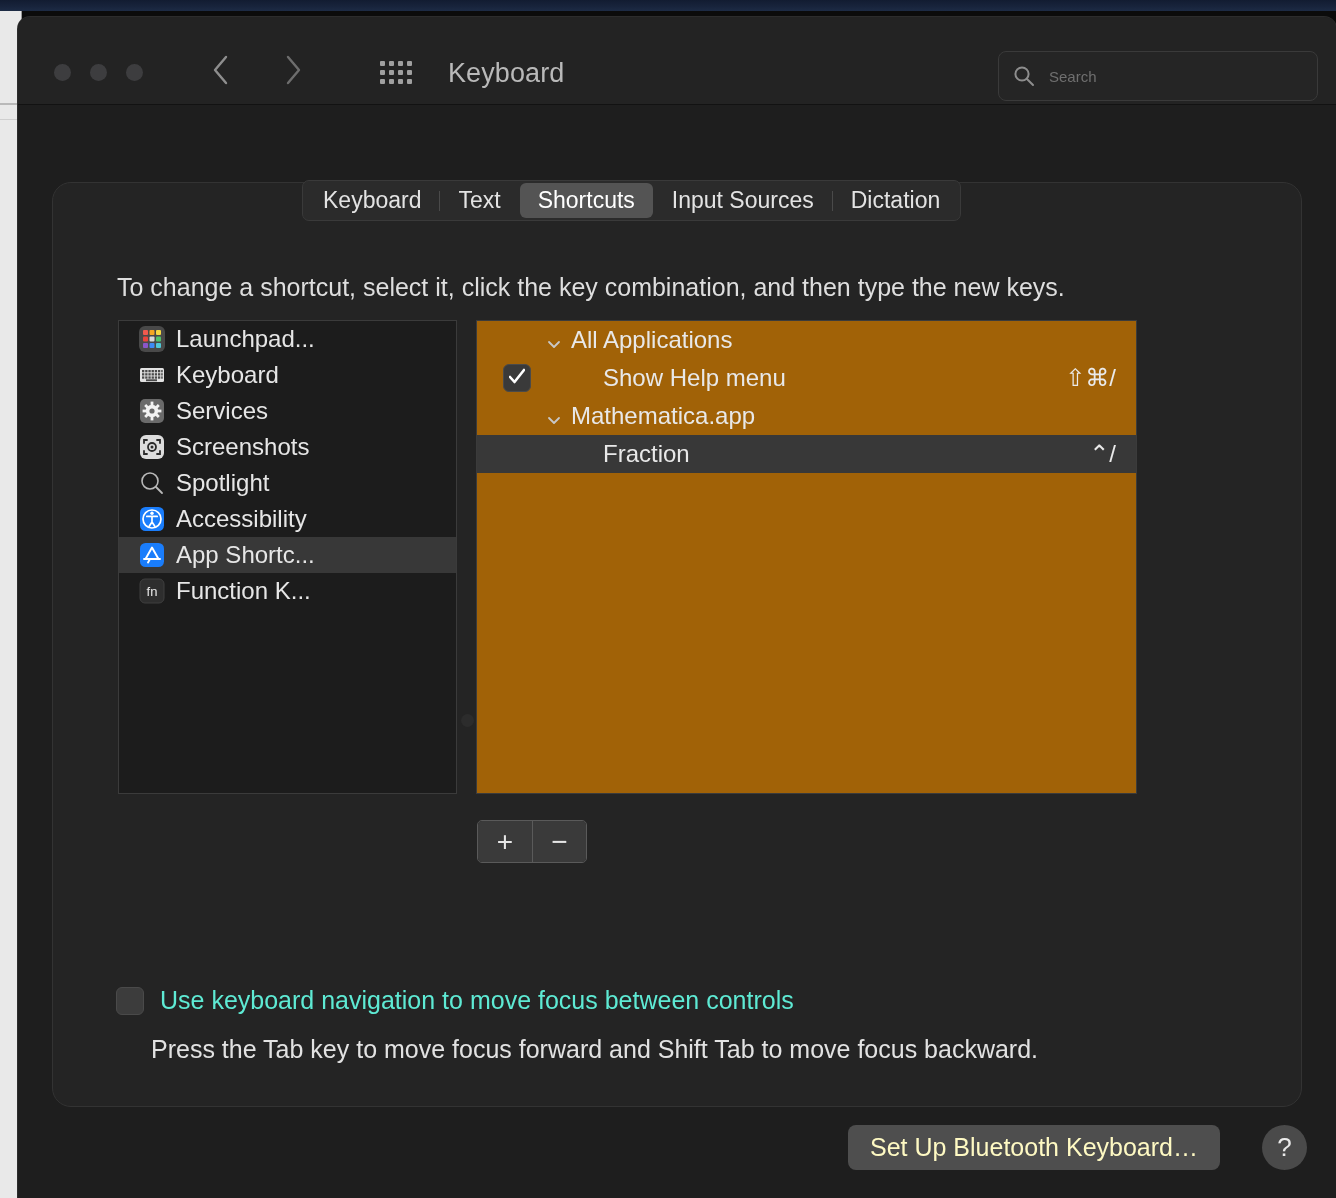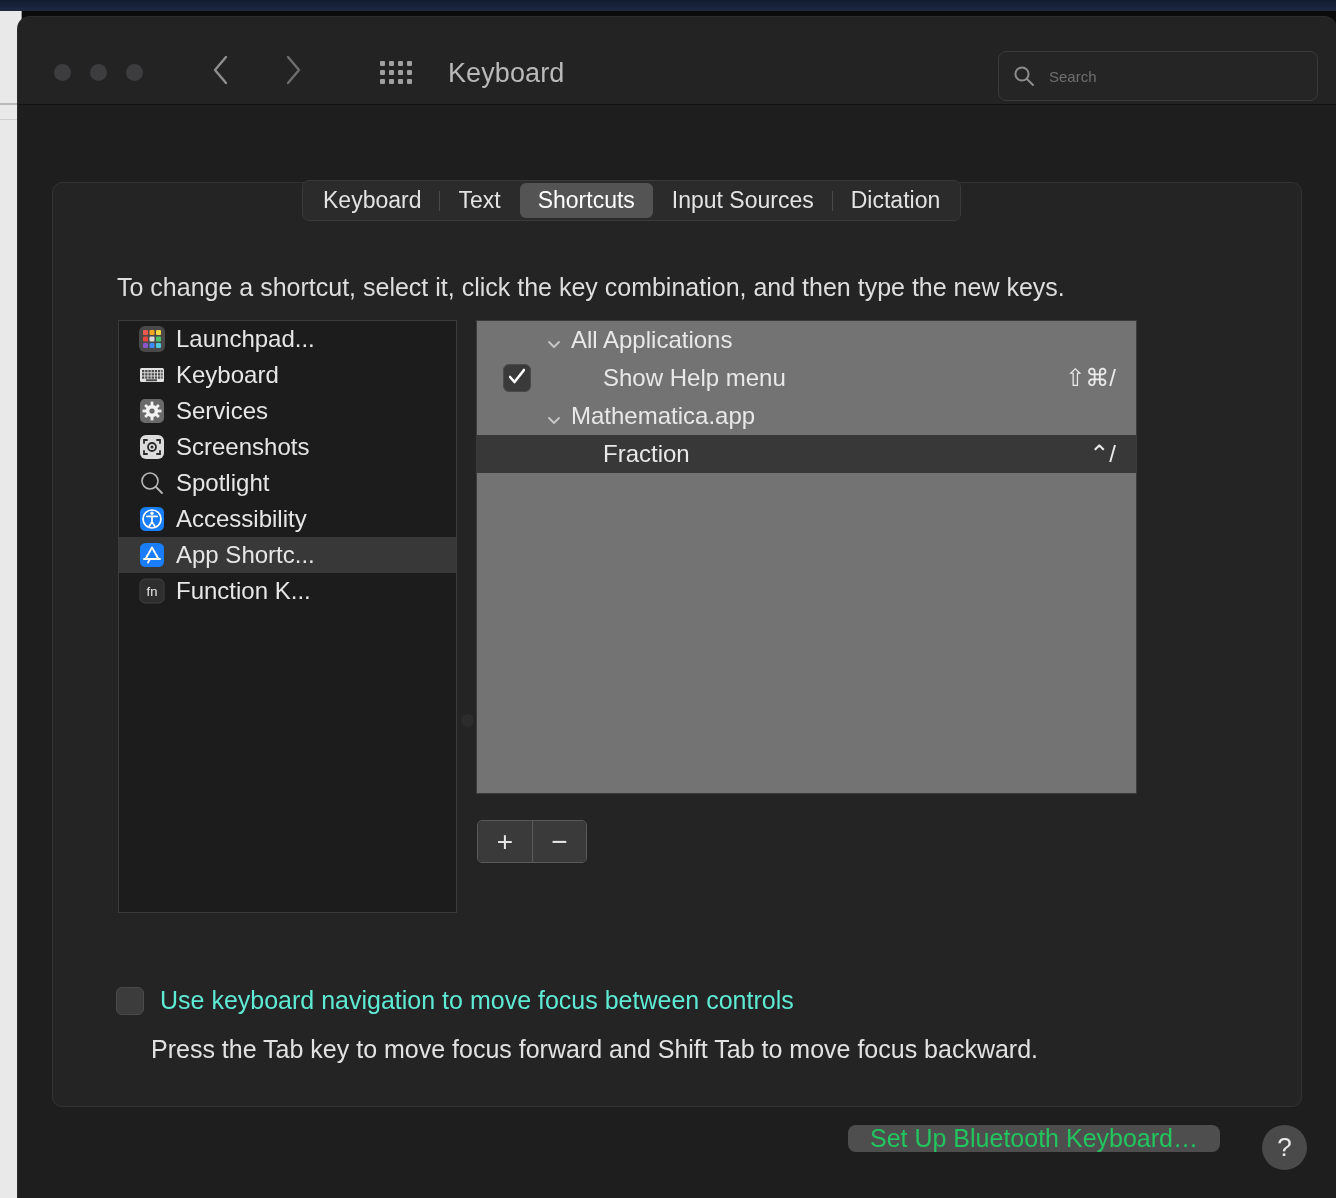--- a/index.html
+++ b/index.html
@@ -119,33 +119,33 @@
   .tab.selected { background: #545454; color: #fff; }
   .tab-sep { width: 1px; height: 20px; background: #4a4a4a; }
   .tab-sep.hidden { visibility: hidden; }
 
   
   #card {
     position: absolute; left: 34px; top: 165px;
     width: 1250px; height: 925px;
     background: #242424;
     border: 1px solid #333;
-    border-radius: 10px;
+    border-radius: 19px;
   }
 
   #instructions {
     position: absolute; left: 64px; top: 90px;
     font-size: 25px; color: #dedede;
     white-space: nowrap;
   }
 
   
   #left-pane {
     position: absolute; left: 65px; top: 137px;
-    width: 339px; height: 593px;
+    width: 339px; height: 474px;
     background: #1c1c1c;
     border: 1px solid #3b3b3b;
     overflow: hidden;
   }
   .cat-row {
     display: flex; align-items: center; gap: 11px;
     height: 36px; padding-left: 20px;
     color: #e6e6e6; font-size: 24px;
     white-space: nowrap;
   }
@@ -154,21 +154,21 @@
 
   #splitter-dot {
     position: absolute; left: 408px; top: 531px;
     width: 13px; height: 13px; border-radius: 50%;
     background: #2c2c2c;
   }
 
   #right-pane {
     position: absolute; left: 423px; top: 137px;
     width: 661px; height: 474px;
-    background: #737373;
+    background: #a16207;
     border: 1px solid #3b3b3b;
     overflow: hidden;
   }
   .tree-row {
     position: relative;
     height: 38px;
     display: flex; align-items: center;
     color: #e8e8e8; font-size: 24px;
     white-space: nowrap;
   }
@@ -223,25 +223,25 @@
   }
   #kbnav-label { font-size: 25px; color: #5eead4; white-space: nowrap; }
   #kbnav-help {
     position: absolute; left: 98px; top: 852px;
     font-size: 25px; color: #e2e2e2; white-space: nowrap;
   }
 
   
   #bt-button {
     position: absolute; left: 830px; top: 1108px;
-    height: 27px; padding: 0 22px;
+    height: 45px; padding: 0 22px;
     background: #4e4e4e;
     border-radius: 8px;
     display: flex; align-items: center; justify-content: center;
-    color: #22c55e; font-size: 25px; white-space: nowrap;
+    color: #fef9c3; font-size: 25px; white-space: nowrap;
   }
   #help-button {
     position: absolute; left: 1244px; top: 1108px;
     width: 45px; height: 45px; border-radius: 50%;
     background: #4a4a4a;
     display: flex; align-items: center; justify-content: center;
     color: #eaeaea; font-size: 26px;
   }
 </style>
 </head>

